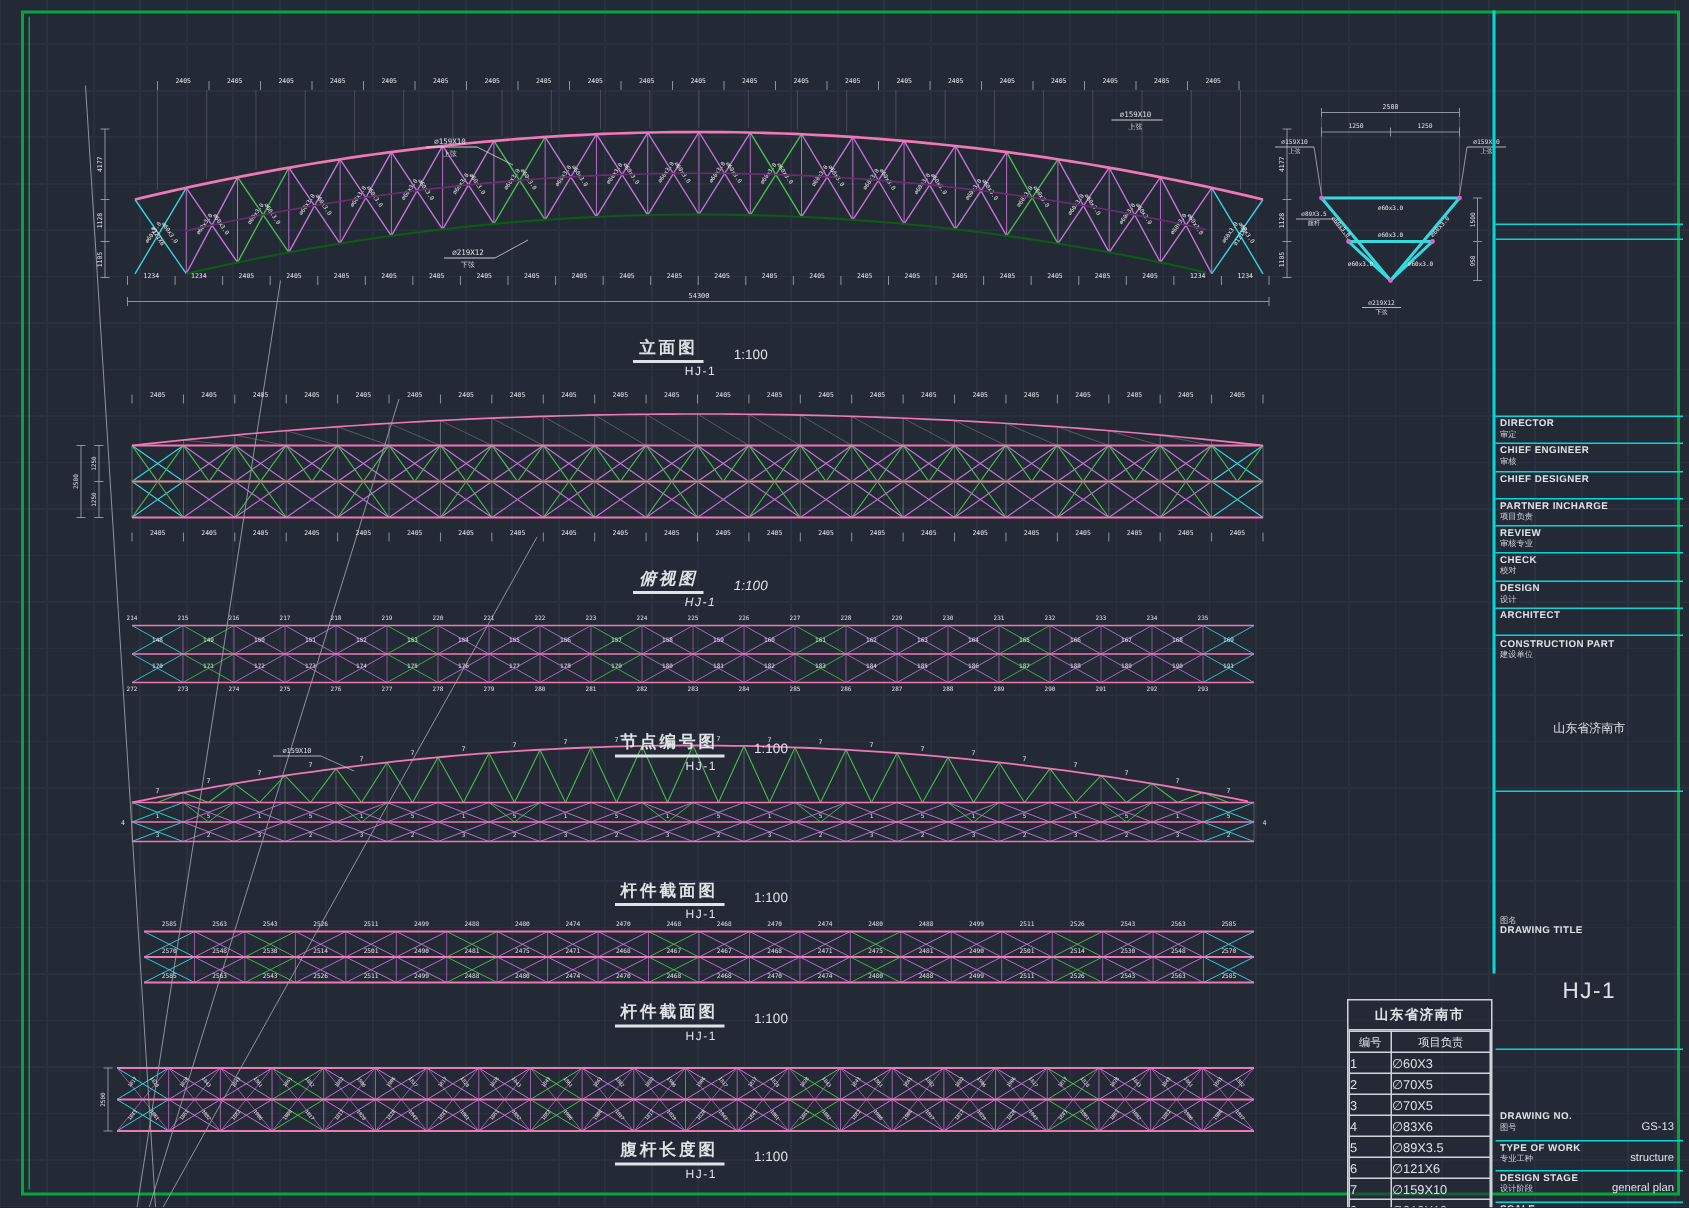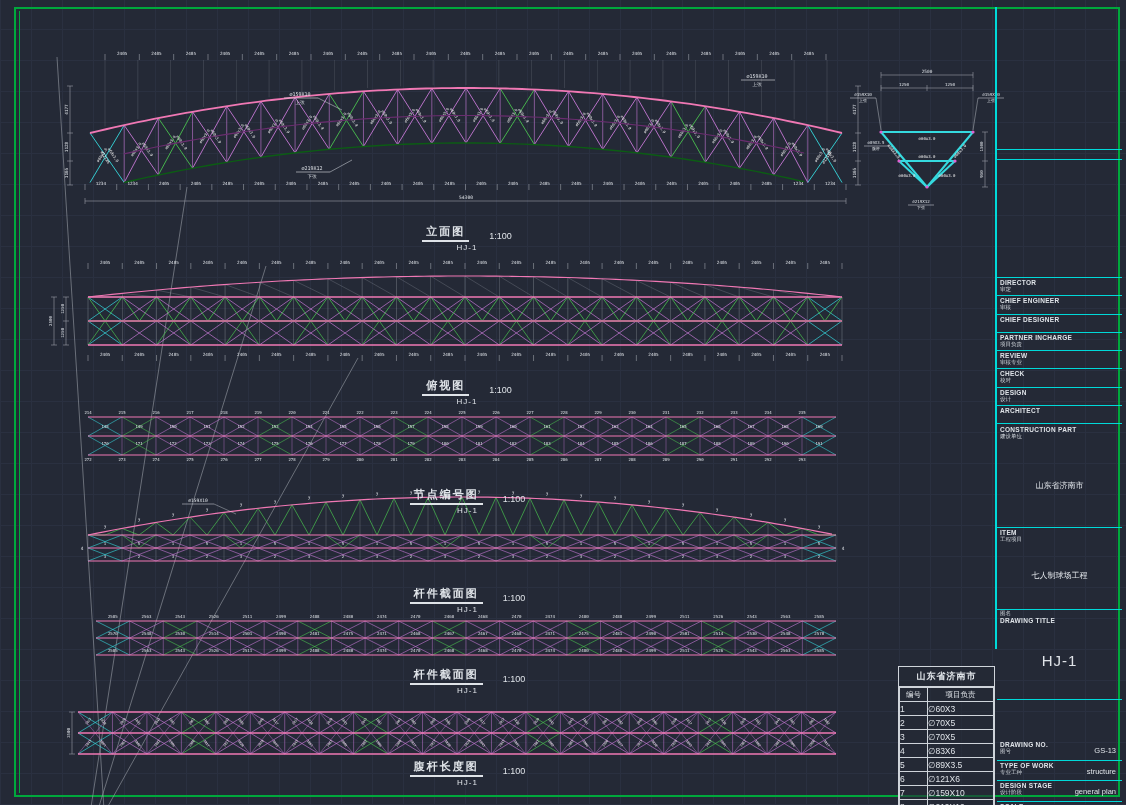--- a/index.html
+++ b/index.html
@@ -1601,21 +1601,21 @@
       </g>
     </svg>
 
   <div class="vlabel" style="left:382px;top:224px;width:170px;">
     <div class="vl-row">
         <span class="vl-title">立面图</span>
         <span class="vl-scale">1:100</span>
       </div>
     <div class="vl-ref">HJ-1</div>
   </div>
-  <div class="vlabel" style="left:382px;top:378px;width:170px;">
+  <div class="vlabel" style="left:382px;top:378px;width:170px;font-style:italic;">
     <div class="vl-row">
         <span class="vl-title">俯视图</span>
         <span class="vl-scale">1:100</span>
       </div>
     <div class="vl-ref">HJ-1</div>
   </div>
   <div class="vlabel" style="left:375px;top:487px;width:185px;">
     <div class="vl-row">
         <span class="vl-title">节点编号图</span>
         <span class="vl-scale">1:100</span>
@@ -1726,25 +1726,20 @@
         <div class="tb-row">
           <div class="tb-en">ARCHITECT</div>
           <div class="tb-zh"></div>
         </div>
       </div>
     <div class="tb-box" style="top:418px;height:103px;">
       <div class="tb-en">CONSTRUCTION PART</div>
       <div class="tb-zh">建设单位</div>
       <div class="tb-value-center" style="top:55px;">山东省济南市</div>
     </div>
-    <div class="tb-box" style="top:521px;height:82px;">
-      <div class="tb-en">ITEM</div>
-      <div class="tb-zh">工程项目</div>
-      <div class="tb-value-center" style="top:42px;">七人制球场工程</div>
-    </div>
     <div class="tb-box" style="top:603px;height:90px;">
       <div class="tb-zh">图名</div>
       <div class="tb-en" style="padding-top:0;">DRAWING TITLE</div>
       <div class="tb-value-center" id="tb-hj" style="top:42px;">HJ-1</div>
     </div>
     <div id="titleblock-info" style="position:absolute;top:693px;left:0;width:100%;margin-top:40px;">
         <div class="tb-irow">
           <div class="tb-en">DRAWING NO.</div>
           <div class="tb-zh">图号</div>
           <div class="tb-ival">GS-13</div>

